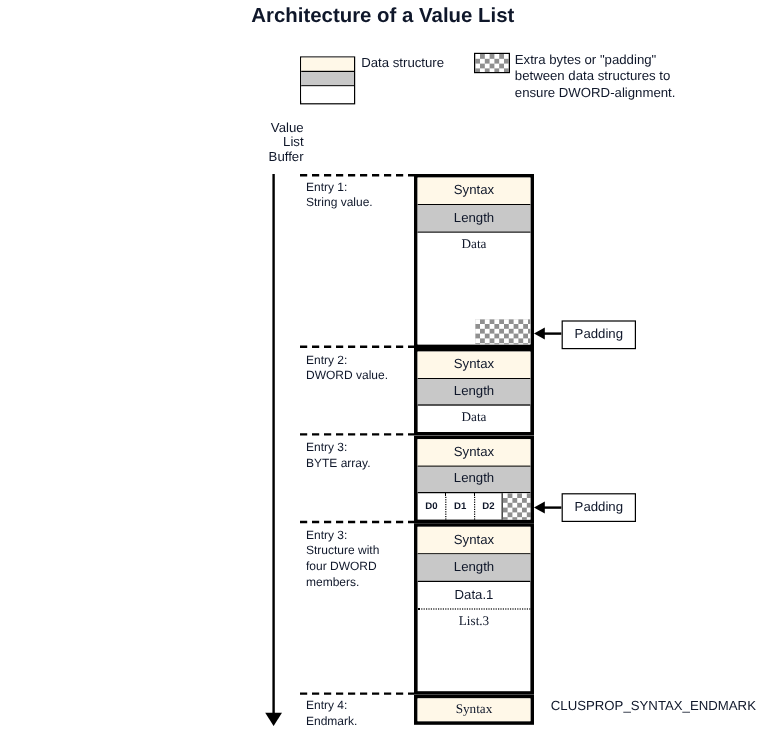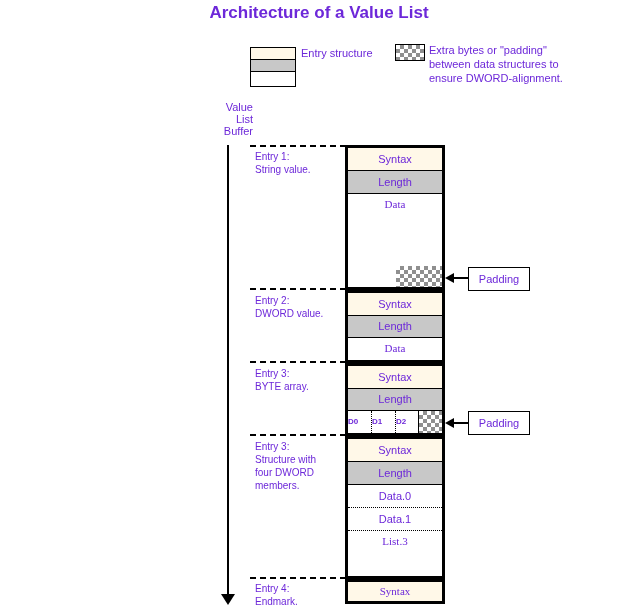--- a/index.html
+++ b/index.html
@@ -3,21 +3,21 @@
 <meta charset="utf-8">
 <style>
   * { box-sizing: border-box; margin: 0; padding: 0; }
   html, body { background: #ffffff; }
   .page {
     position: relative;
     width: 638px;
     height: 616px;
     background: #ffffff;
     font-family: "Liberation Sans", "DejaVu Sans", sans-serif;
-    color: #6d28d9;
+    color: #0f172a;
     overflow: hidden;
   }
   .abs { position: absolute; }
   .pre { white-space: pre-line; }
   .title {
     top: 3px; left: 0; width: 638px;
     text-align: center;
     font-size: 17px;
     font-weight: bold;
   }
@@ -76,21 +76,21 @@
     overflow: hidden;
   }
   .cell.last { border-bottom: none; font-family: Liberation Serif, serif; }
   .cell.syntax { background: #FFF8E8; text-align: center; }
   .cell.length { background: #C8C8C8; }
   .cell.dotted { border-bottom: 1px dotted #000; }
   .data-tall { position: relative; background: #fff; }
   .pad-block { position: absolute; right: 0; bottom: 0; width: 46px; height: 21px; }
   .byte-row { display: flex; height: 22px; }
   .byte-cell {
-    font-size: 8px; font-weight: bold; 
+    font-size: 8px; font-weight: bold; text-align: center;
     line-height: 22px; border-right: 1px dotted #000;
   }
   .byte-cell.solid-right { border-right: 1px solid #000; }
   .byte-pad { width: 23px; height: 100%; }
   
   .callout-box {
     width: 62px; height: 24px; border: 1px solid #000; background: #fff;
     font-size: 11px; text-align: center; line-height: 22px;
   }
   .callout-line { width: 16px; height: 2px; background: #000; }
@@ -107,21 +107,21 @@
 
 <div class="page">
 
   <div class="abs title">Architecture of a Value List</div>
 
   <div class="abs legend-ds-box">
     <div class="stripe cream"></div>
     <div class="stripe gray"></div>
     <div class="stripe white"></div>
   </div>
-  <div class="abs legend-ds-label">Entry structure</div>
+  <div class="abs legend-ds-label">Data structure</div>
 
   <div class="abs legend-pad-box checker"></div>
   <div class="abs legend-pad-note pre">Extra bytes or "padding"
 between data structures to
 ensure DWORD-alignment.</div>
 
   <div class="abs buffer-label pre">Value
 List
 Buffer</div>
   <div class="abs v-arrow-line"></div>
@@ -169,31 +169,31 @@
       <div class="byte-cell" style="width:24px">D0</div>
       <div class="byte-cell" style="width:24px">D1</div>
       <div class="byte-cell solid-right" style="width:23px">D2</div>
       <div class="byte-pad checker"></div>
     </div>
   </div>
 
   <div class="abs entry" style="top:436px;height:143px">
     <div class="cell syntax" style="height:23px;line-height:22px">Syntax</div>
     <div class="cell length" style="height:23px;line-height:22px">Length</div>
-    <div class="cell dotted" style="height:23px;line-height:22px">Data.0</div>
     <div class="cell dotted" style="height:23px;line-height:22px">Data.1</div>
     <div class="cell last" style="height:22px;line-height:21px">List.3</div>
   </div>
 
   <div class="abs entry" style="top:579px;height:25px">
     <div class="cell last syntax" style="height:19px;line-height:18px">Syntax</div>
   </div>
 
   <div class="abs callout-head" style="left:445px;top:273px"></div>
   <div class="abs callout-line" style="left:452px;top:277px"></div>
   <div class="abs callout-box" style="left:468px;top:267px">Padding</div>
 
   <div class="abs callout-head" style="left:445px;top:418px"></div>
   <div class="abs callout-line" style="left:452px;top:422px"></div>
   <div class="abs callout-box" style="left:468px;top:411px">Padding</div>
 
+  <div class="abs endmark-note">CLUSPROP_SYNTAX_ENDMARK</div>
 
 </div>
 
 </body></html>

